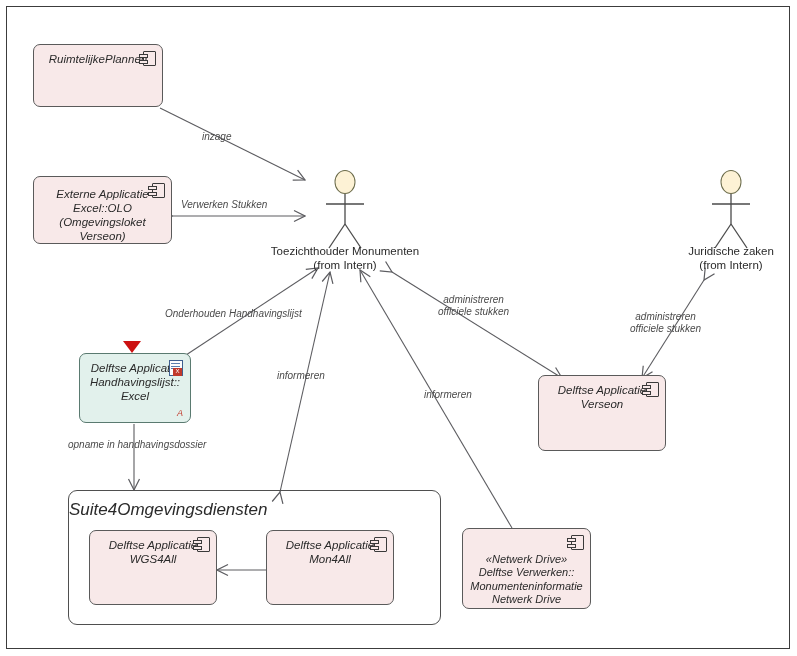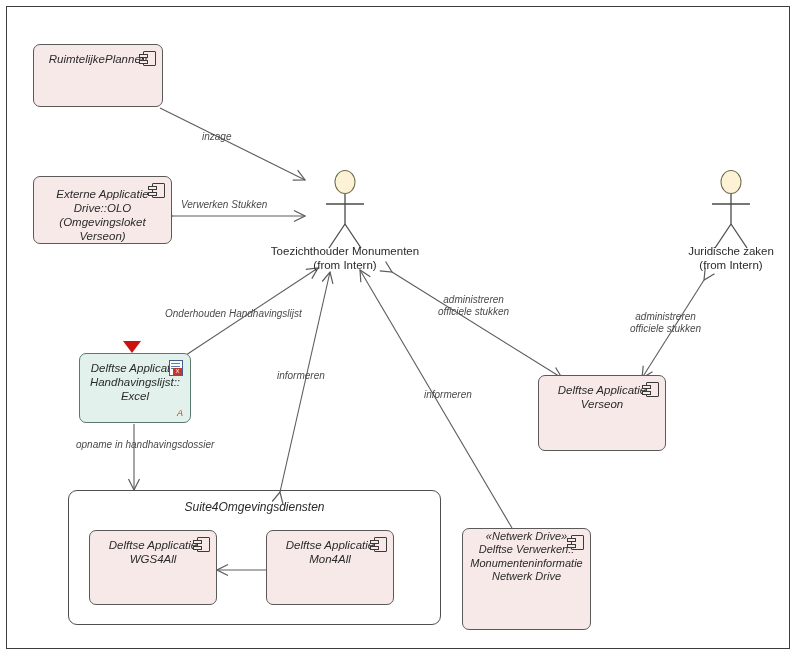--- a/index.html
+++ b/index.html
@@ -142,23 +142,22 @@
     box-sizing: border-box;
     border: 1px solid #4f4f4f;
     border-radius: 9px;
     background: transparent;
     z-index: 2;
   }
   .pkg-label {
     position: absolute;
     width: 100%;
     top: 9px;
-    text-align: center;
     font-style: italic;
-    font-size: 12px;
+    font-size: 17px;
     color: #2a2a2a;
   }
 
   
   .actor { position: absolute; z-index: 3; }
   .actor .head {
     position: absolute; left: 50%; top: 0;
     transform: translateX(-50%);
     width: 21px; height: 24px;
     border: 1.3px solid #6b6b4a;
@@ -232,21 +231,21 @@
     <span class="ln">RuimtelijkePlannen</span>
     <span class="umlglyph">
       <span class="body"></span>
         <span class="tab1"></span>
         <span class="tab2"></span>
     </span>
   </div>
 
   <div class="cmp" style="left:33px; top:176px; width:139px; height:68px;justify-content:flex-end;">
     <span class="ln">Externe Applicatie</span>
-    <span class="ln">Drive::OLO</span>
+    <span class="ln">Excel::OLO</span>
     <span class="ln">(Omgevingsloket</span>
     <span class="ln">Verseon)</span>
     <span class="umlglyph">
       <span class="body"></span>
         <span class="tab1"></span>
         <span class="tab2"></span>
     </span>
   </div>
 
   <div class="redtri" style="left:123px; top:341px;"></div>
@@ -268,21 +267,21 @@
   <div class="cmp" style="left:538px; top:375px; width:128px; height:76px;">
     <span class="ln">Delftse Applicatie</span>
     <span class="ln">Verseon</span>
     <span class="umlglyph">
       <span class="body"></span>
         <span class="tab1"></span>
         <span class="tab2"></span>
     </span>
   </div>
 
-  <div class="cmp" style="left:462px; top:528px; width:129px; height:102px; padding-top:1px;">
+  <div class="cmp" style="left:462px; top:528px; width:129px; height:81px; padding-top:24px;">
     <span class="ln small">«Netwerk Drive»</span>
     <span class="ln small">Delftse Verwerken::</span>
     <span class="ln small">Monumenteninformatie</span>
     <span class="ln small">Netwerk Drive</span>
     <span class="umlglyph">
       <span class="body"></span>
         <span class="tab1"></span>
         <span class="tab2"></span>
     </span>
   </div>
@@ -352,15 +351,15 @@
   <div class="elabel" style="left:438px; top:294px;">
     <span>administreren</span><br>
     <span>officiele stukken</span>
   </div>
 
   <div class="elabel" style="left:630px; top:311px;">
     <span>administreren</span><br>
     <span>officiele stukken</span>
   </div>
 
-  <div class="elabel" style="left:68px; top:439px;margin-left:8px;">opname in handhavingsdossier</div>
+  <div class="elabel" style="left:68px; top:439px;">opname in handhavingsdossier</div>
 
 </div>
 
 </body></html>

